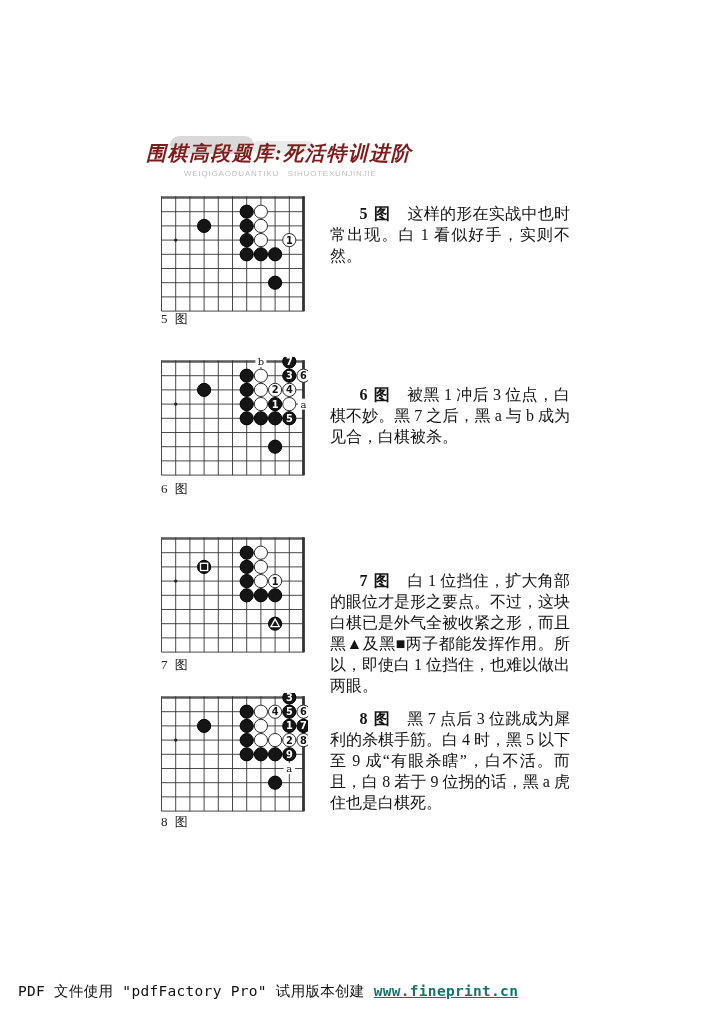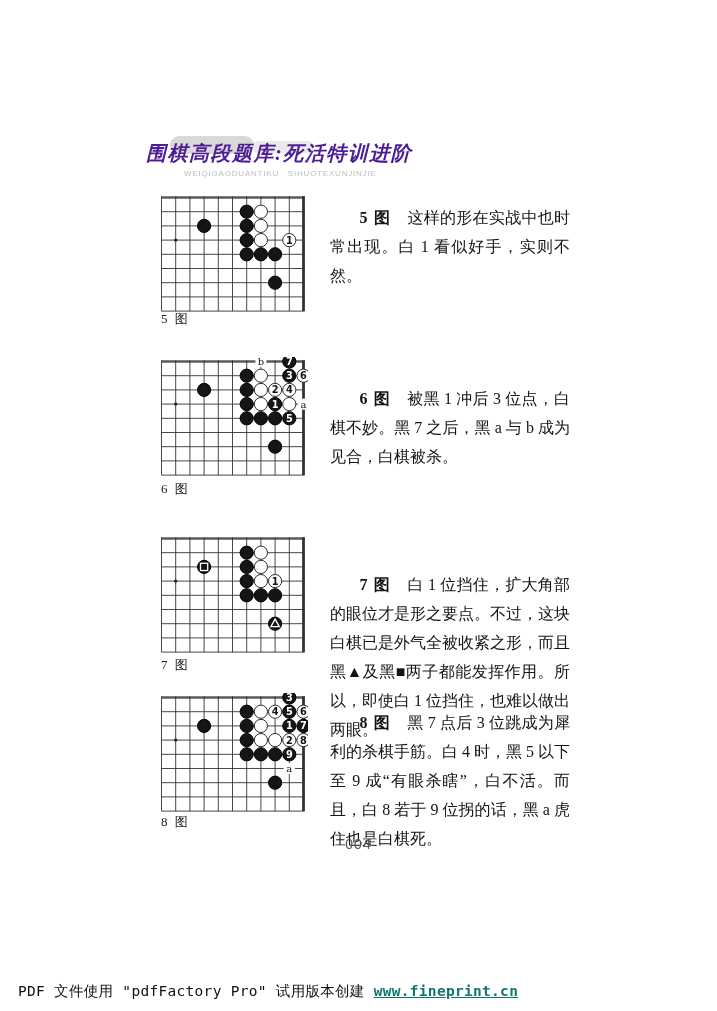--- a/index.html
+++ b/index.html
@@ -7,41 +7,41 @@
     position:relative;width:717px;height:1011px;background:#ffffff;
     margin:0 auto;overflow:hidden;
     font-family:"Liberation Serif", serif;color:#1a1a1a;
   }
   
   .hdr{position:absolute;left:146px;top:140px;}
   .hdr-blob1{position:absolute;left:170px;top:136px;width:84px;height:18px;background:#b9b9b9;opacity:.55;border-radius:9px;}
   .hdr-blob2{position:absolute;left:252px;top:141px;width:62px;height:12px;background:#dcdcdc;opacity:.6;border-radius:6px;}
   .hdr-title{
     position:relative;font-family:"Liberation Serif",serif;font-weight:bold;font-style:italic;
-    font-size:20px;letter-spacing:1.5px;color:#4c1d95;white-space:nowrap;
+    font-size:20px;letter-spacing:1.5px;color:#7f1d1d;white-space:nowrap;
   }
   .hdr-sub{
     position:relative;margin-top:1px;font-family:"Liberation Sans",sans-serif;
     font-size:8px;color:#bdbdbd;letter-spacing:.8px;white-space:nowrap;margin-left:38px;
   }
   
   .board{position:absolute;left:157px;}
   #board5{top:193px}
   #board6{top:357px}
   #board7{top:534px}
   #board8{top:693px}
   .caption{position:absolute;left:161px;font-size:13px;color:#222;letter-spacing:2px;}
   #cap5{top:310px}
   #cap6{top:480px}
   #cap7{top:656px}
   #cap8{top:813px}
   
   .figtext{
     position:absolute;left:330px;width:240px;
-    font-size:16px;line-height:29px;text-align:justify;
+    font-size:16px;line-height:21px;text-align:justify;
     text-indent:1.85em;color:#141414;
   }
   #text5{top:187px}
   #text6{top:368px}
   #text7{top:554px}
   #text8{top:692px}
   .figtitle{font-weight:bold;letter-spacing:1px;}
   .gap{display:inline-block;width:1.0em;}
   
   .pagenum{
@@ -254,17 +254,16 @@
         <circle cx="146.5" cy="47.099999999999994" r="6.6" fill="#ffffff" stroke="#2b2b2b" stroke-width="1"></circle>
         <text x="146.5" y="50.699999999999996" text-anchor="middle" font-size="9.8" font-weight="bold" font-family="DejaVu Sans, sans-serif" fill="#111">8</text>
         <circle cx="132.3" cy="61.3" r="6.6" fill="#151515" stroke="#000" stroke-width="1"></circle>
         <text x="132.3" y="64.89999999999999" text-anchor="middle" font-size="9.8" font-weight="bold" font-family="DejaVu Sans, sans-serif" fill="#fff">9</text>
         <circle cx="132.3" cy="75.5" r="5.6" fill="#fff"></circle>
         <text x="132.3" y="79" text-anchor="middle" font-size="10" font-family="DejaVu Serif, serif" fill="#111">a</text>
       </svg></div>
   <div id="cap8" class="caption">8 图</div>
   <p id="text8" class="figtext"><b class="figtitle">8 图</b><span class="gap"></span><span>黑 7 点后 3 位跳成为犀利的杀棋手筋。白 4 时，黑 5 以下至 9 成“有眼杀瞎”，白不活。而且，白 8 若于 9 位拐的话，黑 a 虎住也是白棋死。</span></p>
 
-  <div class="pagenum">004</div>
 
   <div class="footer"><span>PDF 文件使用 "pdfFactory Pro" 试用版本创建 </span><a href="#">www.fineprint.cn</a></div>
 
 </div>
 
 </body></html>

